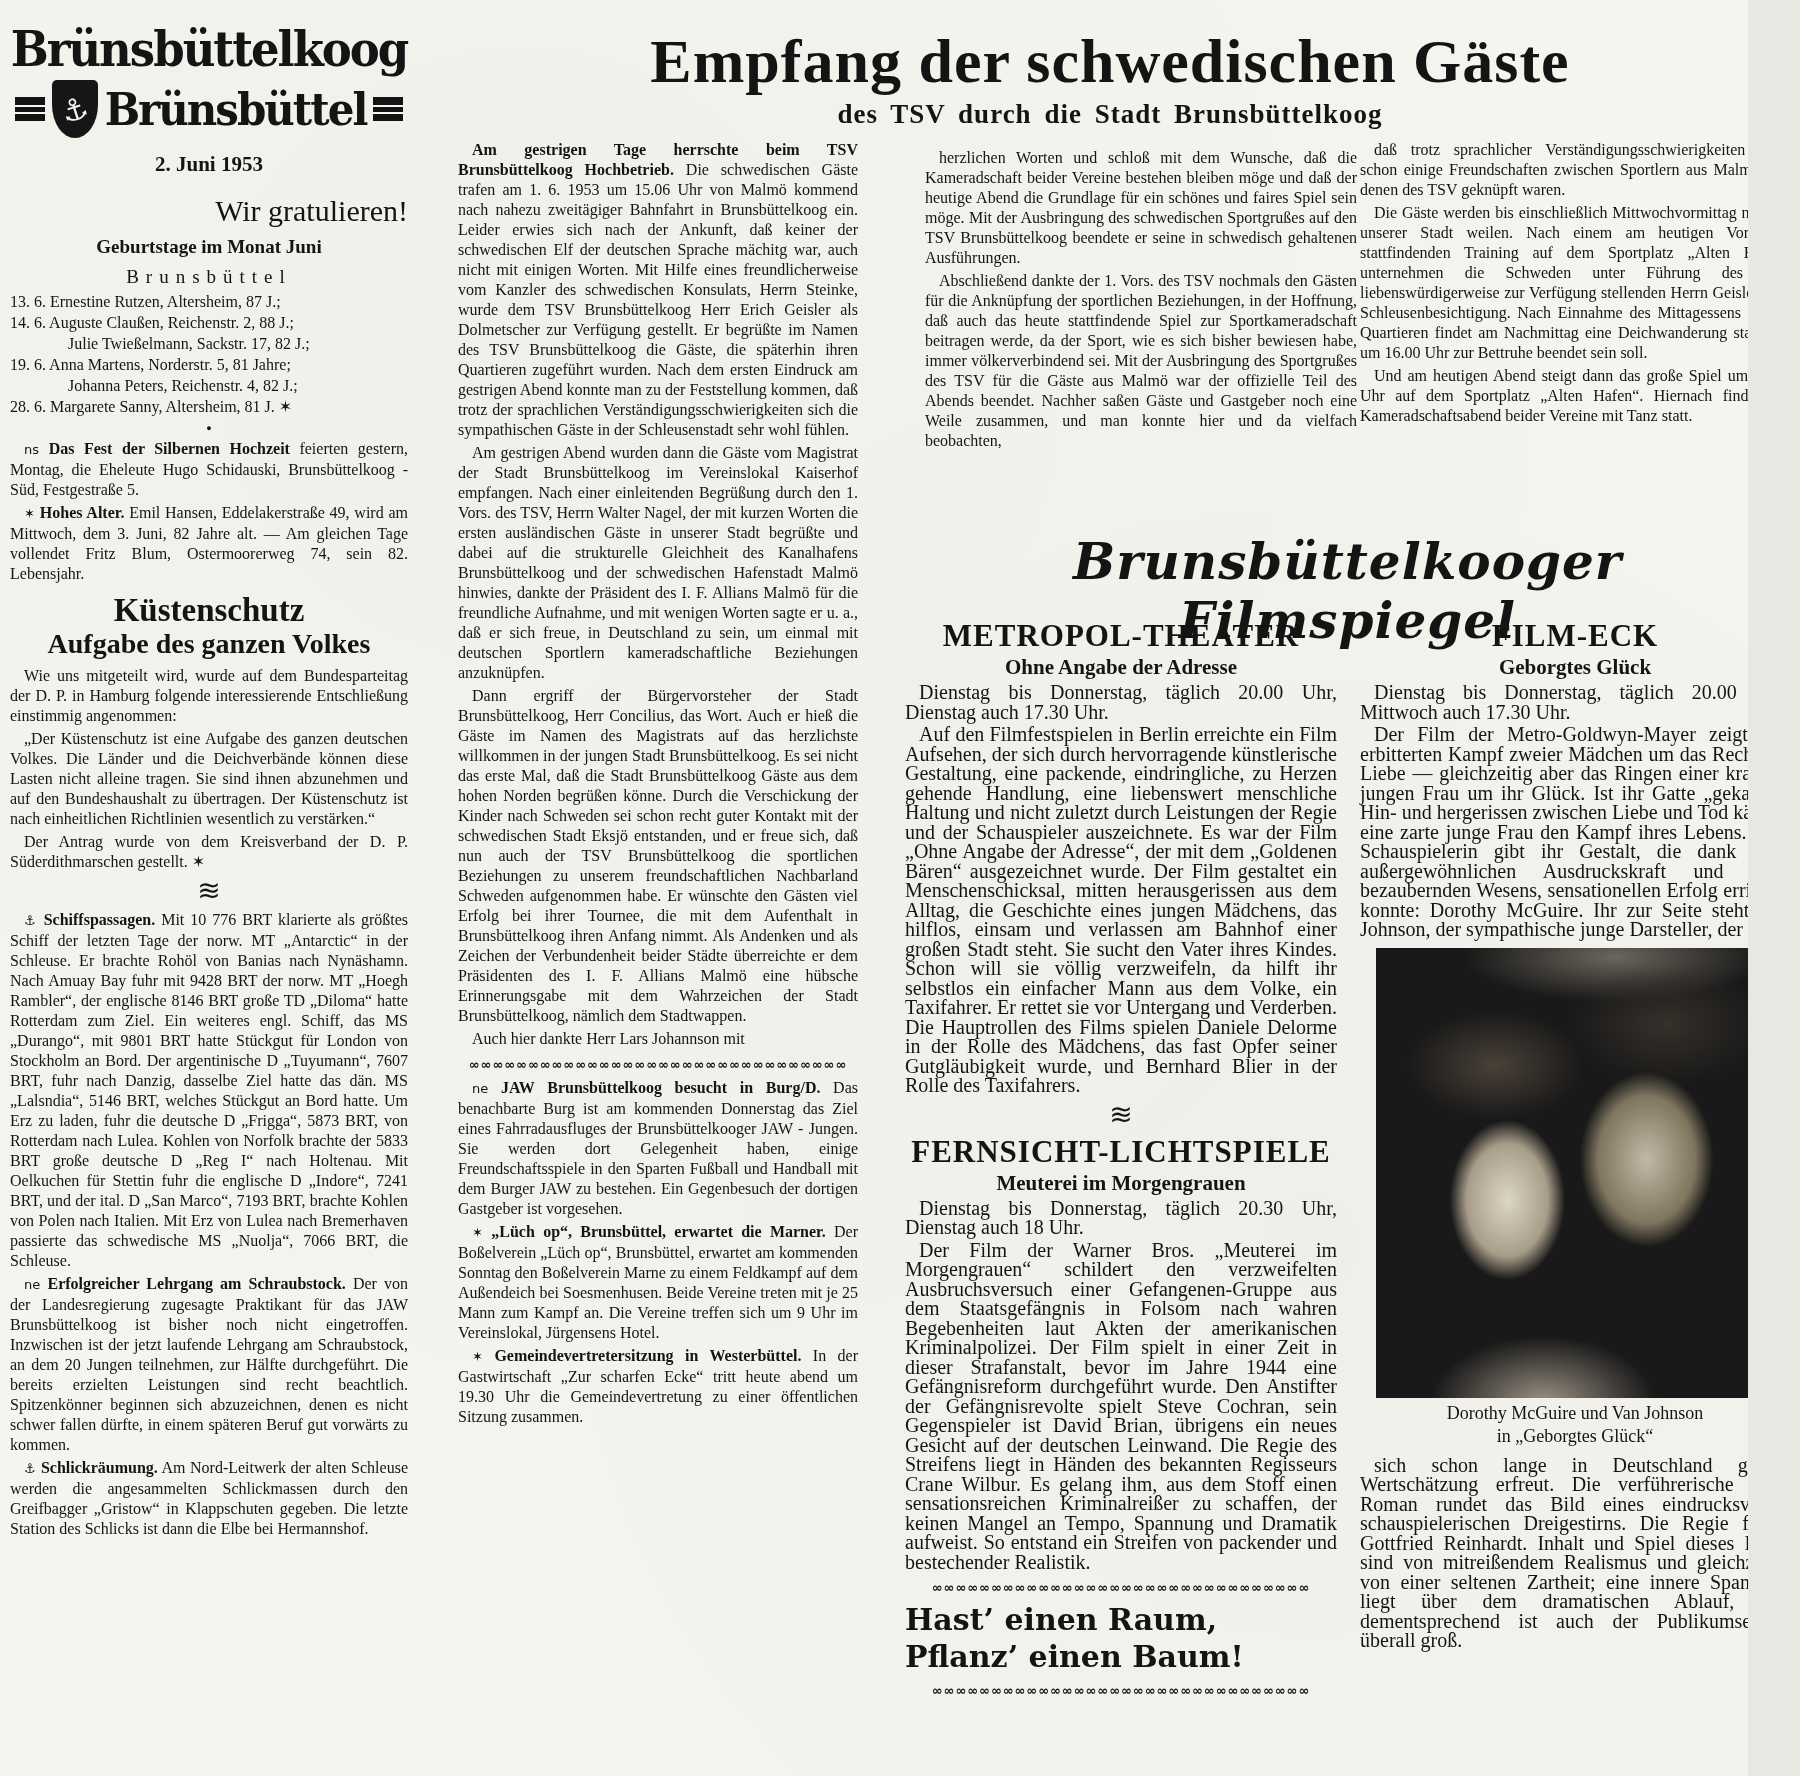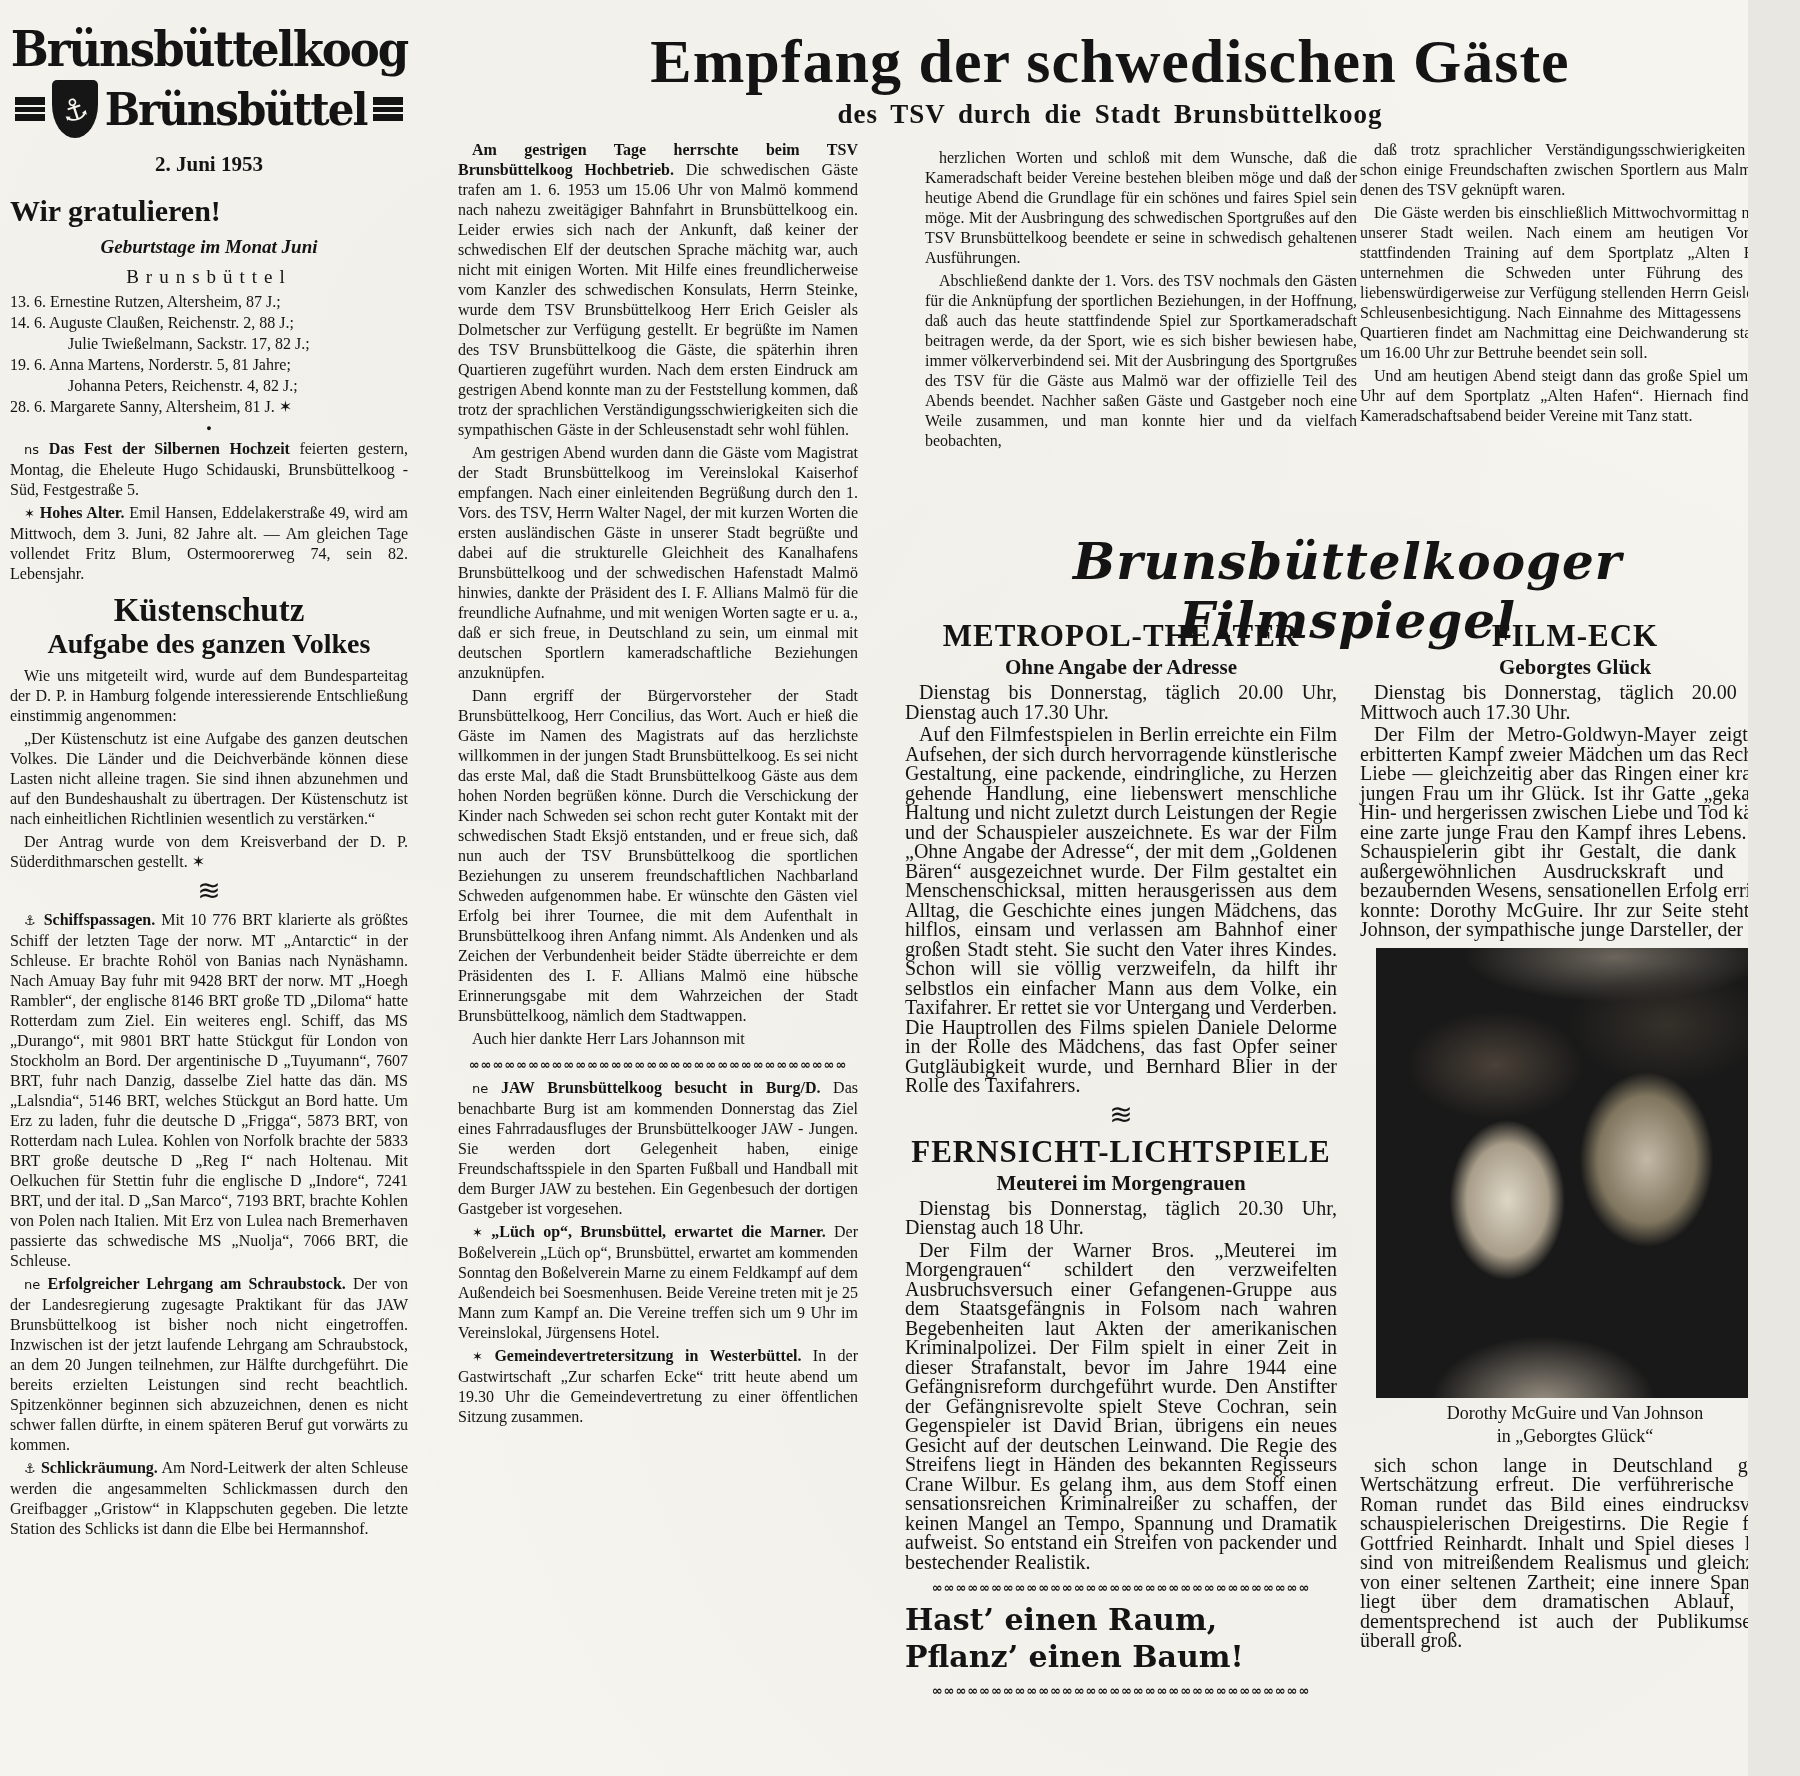--- a/index.html
+++ b/index.html
@@ -14,22 +14,22 @@
   .mast-bar{width:30px;height:24px;background:linear-gradient(#141414 0 32%,#f5f4ee 32% 42%,#141414 42% 62%,#f5f4ee 62% 72%,#141414 72% 100%);}
   .shield{width:46px;height:58px;background:#161616;border-radius:5px 5px 50% 50%/5px 5px 58% 58%;
           display:flex;align-items:center;justify-content:center;flex:0 0 auto;}
   .shield .anchor{color:#f5f4ee;font-size:30px;font-family:"DejaVu Sans",sans-serif;transform:rotate(-18deg);}
   .mast2 .mast-text{font-family:"DejaVu Serif",serif;font-weight:bold;font-size:42px;letter-spacing:-2px;transform:scaleY(1.08);}
   .issue-date{font-size:21px;font-weight:bold;margin:14px 0 4px;}
   
   .col{position:absolute;}
   .p{font-size:16px;line-height:20px;text-align:justify;text-indent:14px;margin:0 0 3px;}
   .orn{font-family:"DejaVu Sans",sans-serif;font-size:13px;}
-  .sec-title{font-size:30px;font-weight:bold;text-align:left;margin:2px 0 2px;}
-  .sec-sub{font-size:19px;font-weight:bold;text-align:center;margin:8px;font-style:italic;}
+  .sec-title{font-size:30px;font-weight:normal;text-align:right;margin:2px 0 2px;}
+  .sec-sub{font-size:19px;font-weight:bold;text-align:center;margin:8px;}
   .sec-place{font-size:19px;text-align:center;letter-spacing:7px;margin:1px 0 3px;}
   .bday{font-size:16px;line-height:21px;padding-left:0;}
   .bday.cont{padding-left:58px;}
   .sep-dot{text-align:center;font-size:9px;line-height:14px;margin:4px 0;}
   .kh1{font-size:33px;font-weight:bold;text-align:center;line-height:36px;margin:8px 0 0;}
   .kh2{font-size:28px;font-weight:bold;text-align:center;line-height:32px;margin:0 0 6px;}
   .sep-wavy{text-align:center;font-size:28px;line-height:26px;margin:6px 0;font-family:"DejaVu Sans",sans-serif;}
   .sep-chain{white-space:nowrap;overflow:hidden;font-weight:bold;font-size:13px;letter-spacing:1px;
              text-align:center;margin:8px 0 6px;font-family:"DejaVu Sans",sans-serif;}
   

